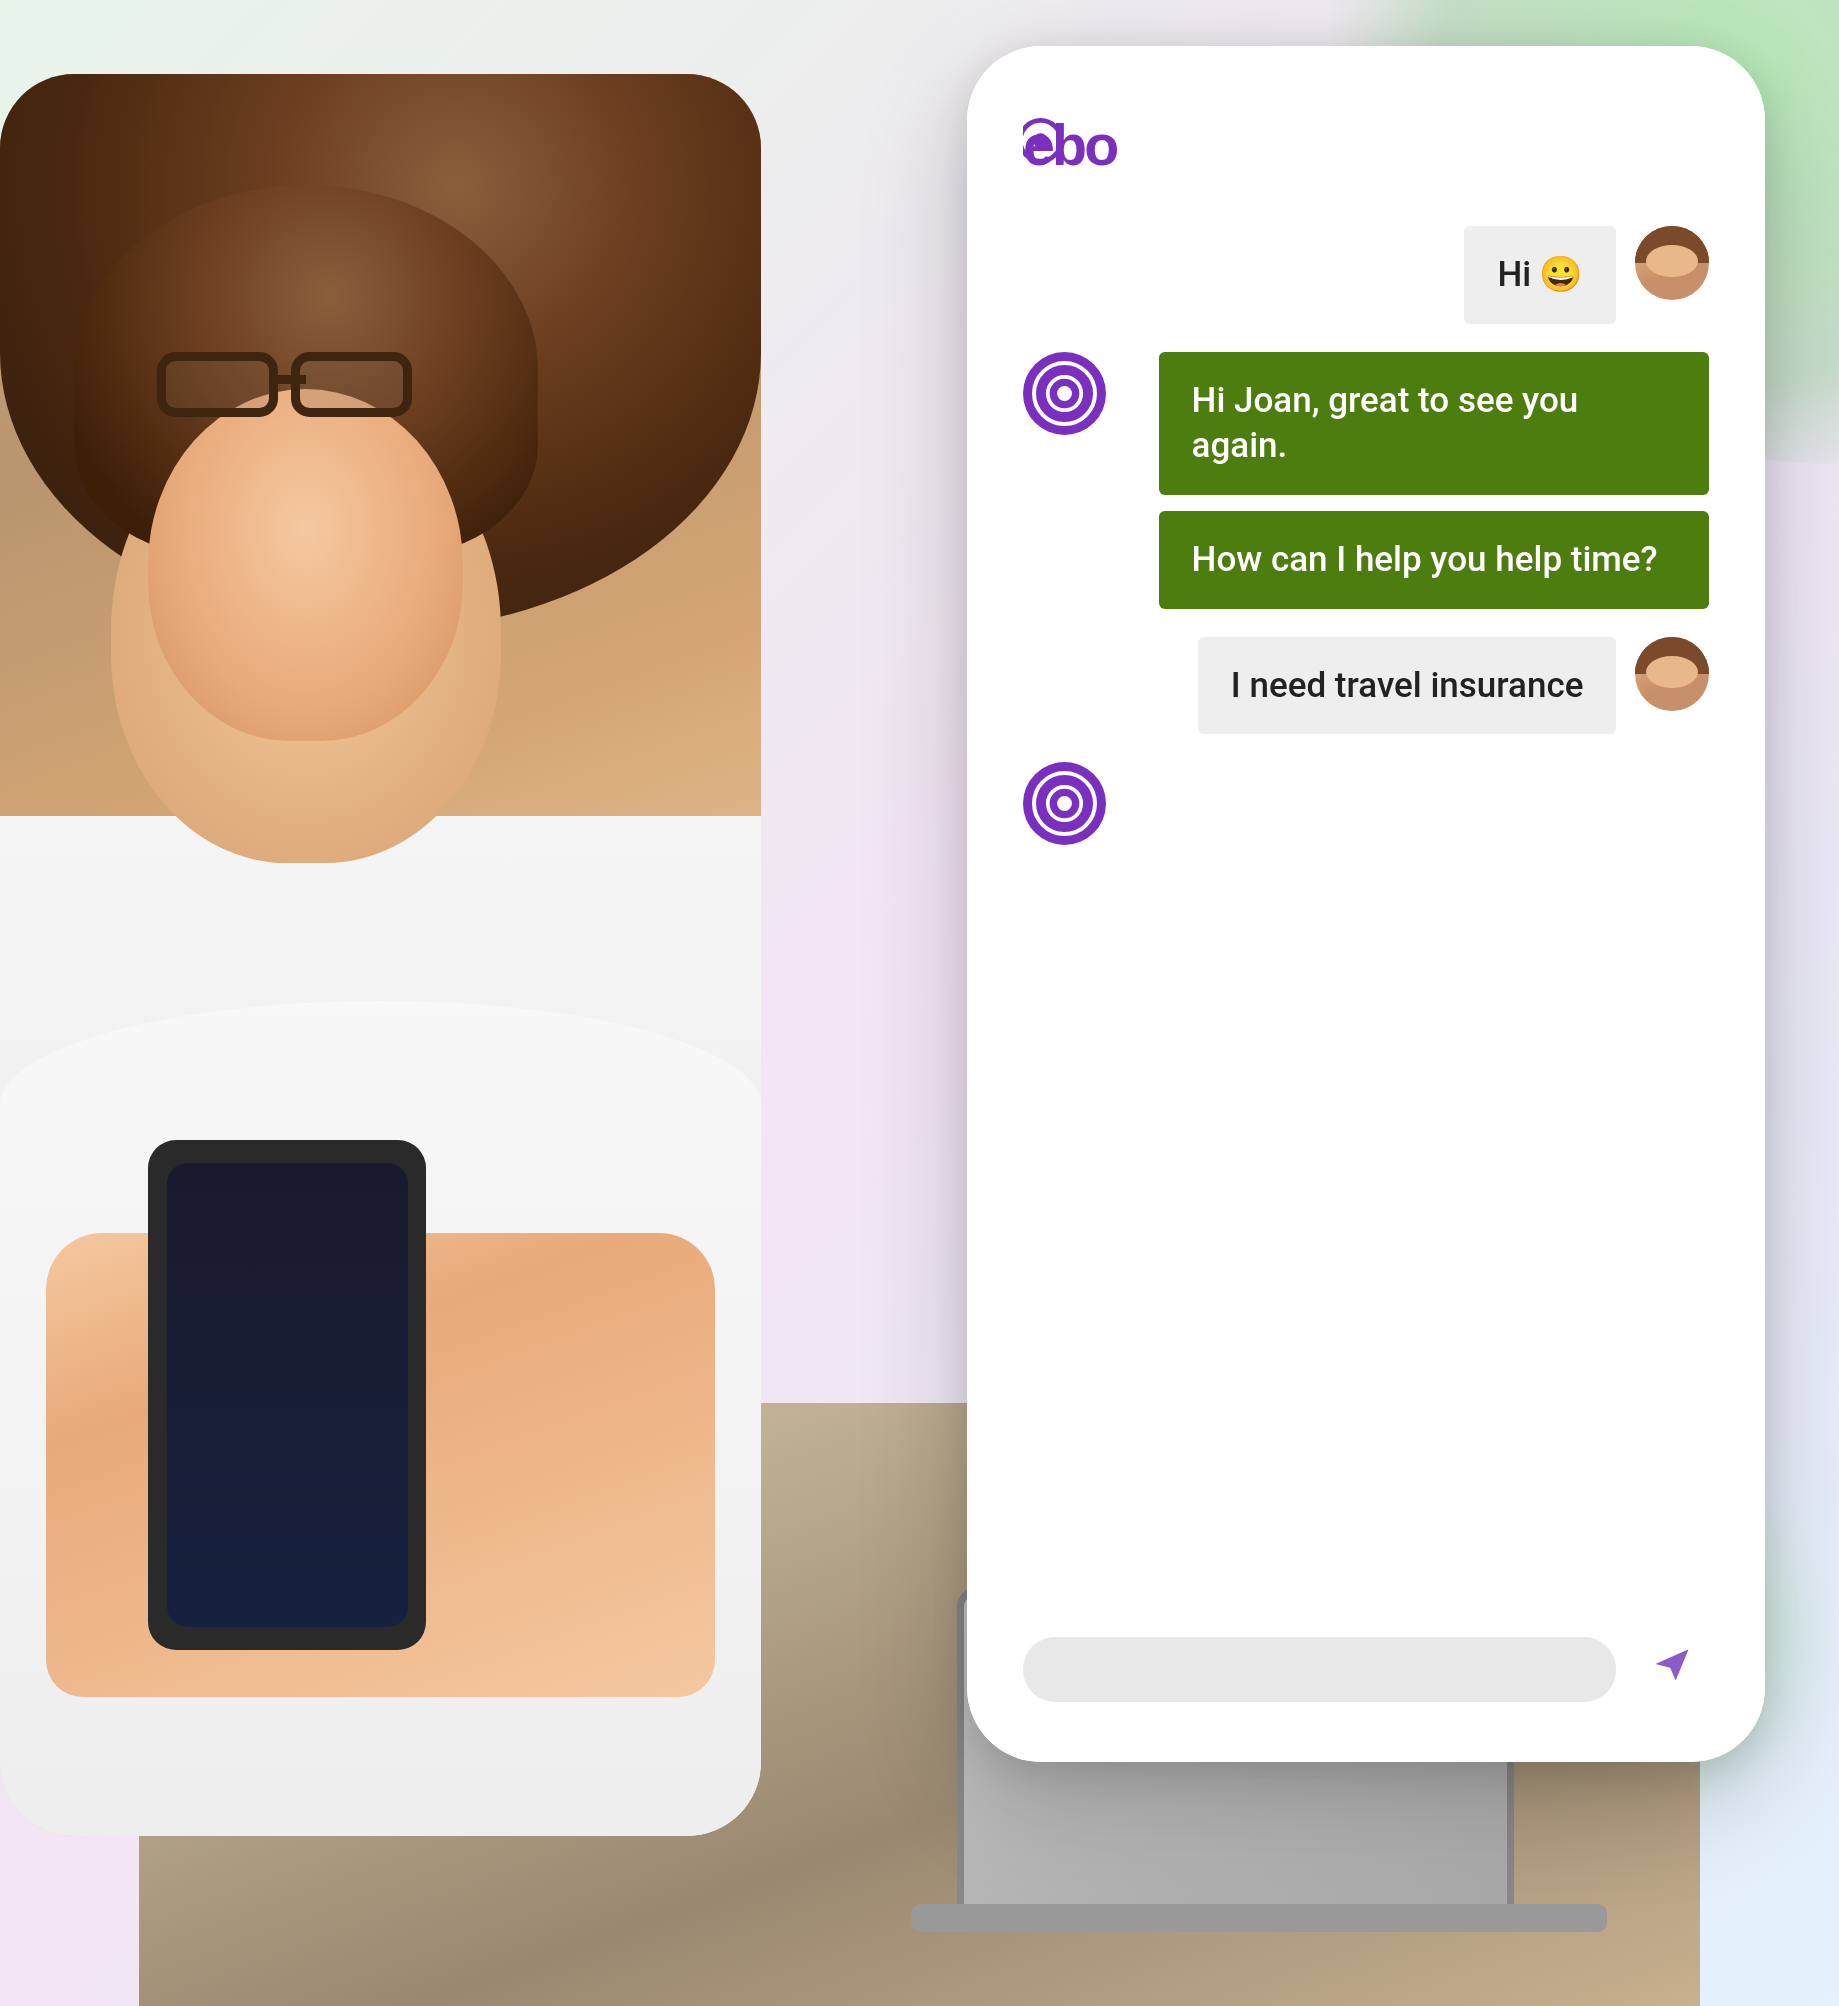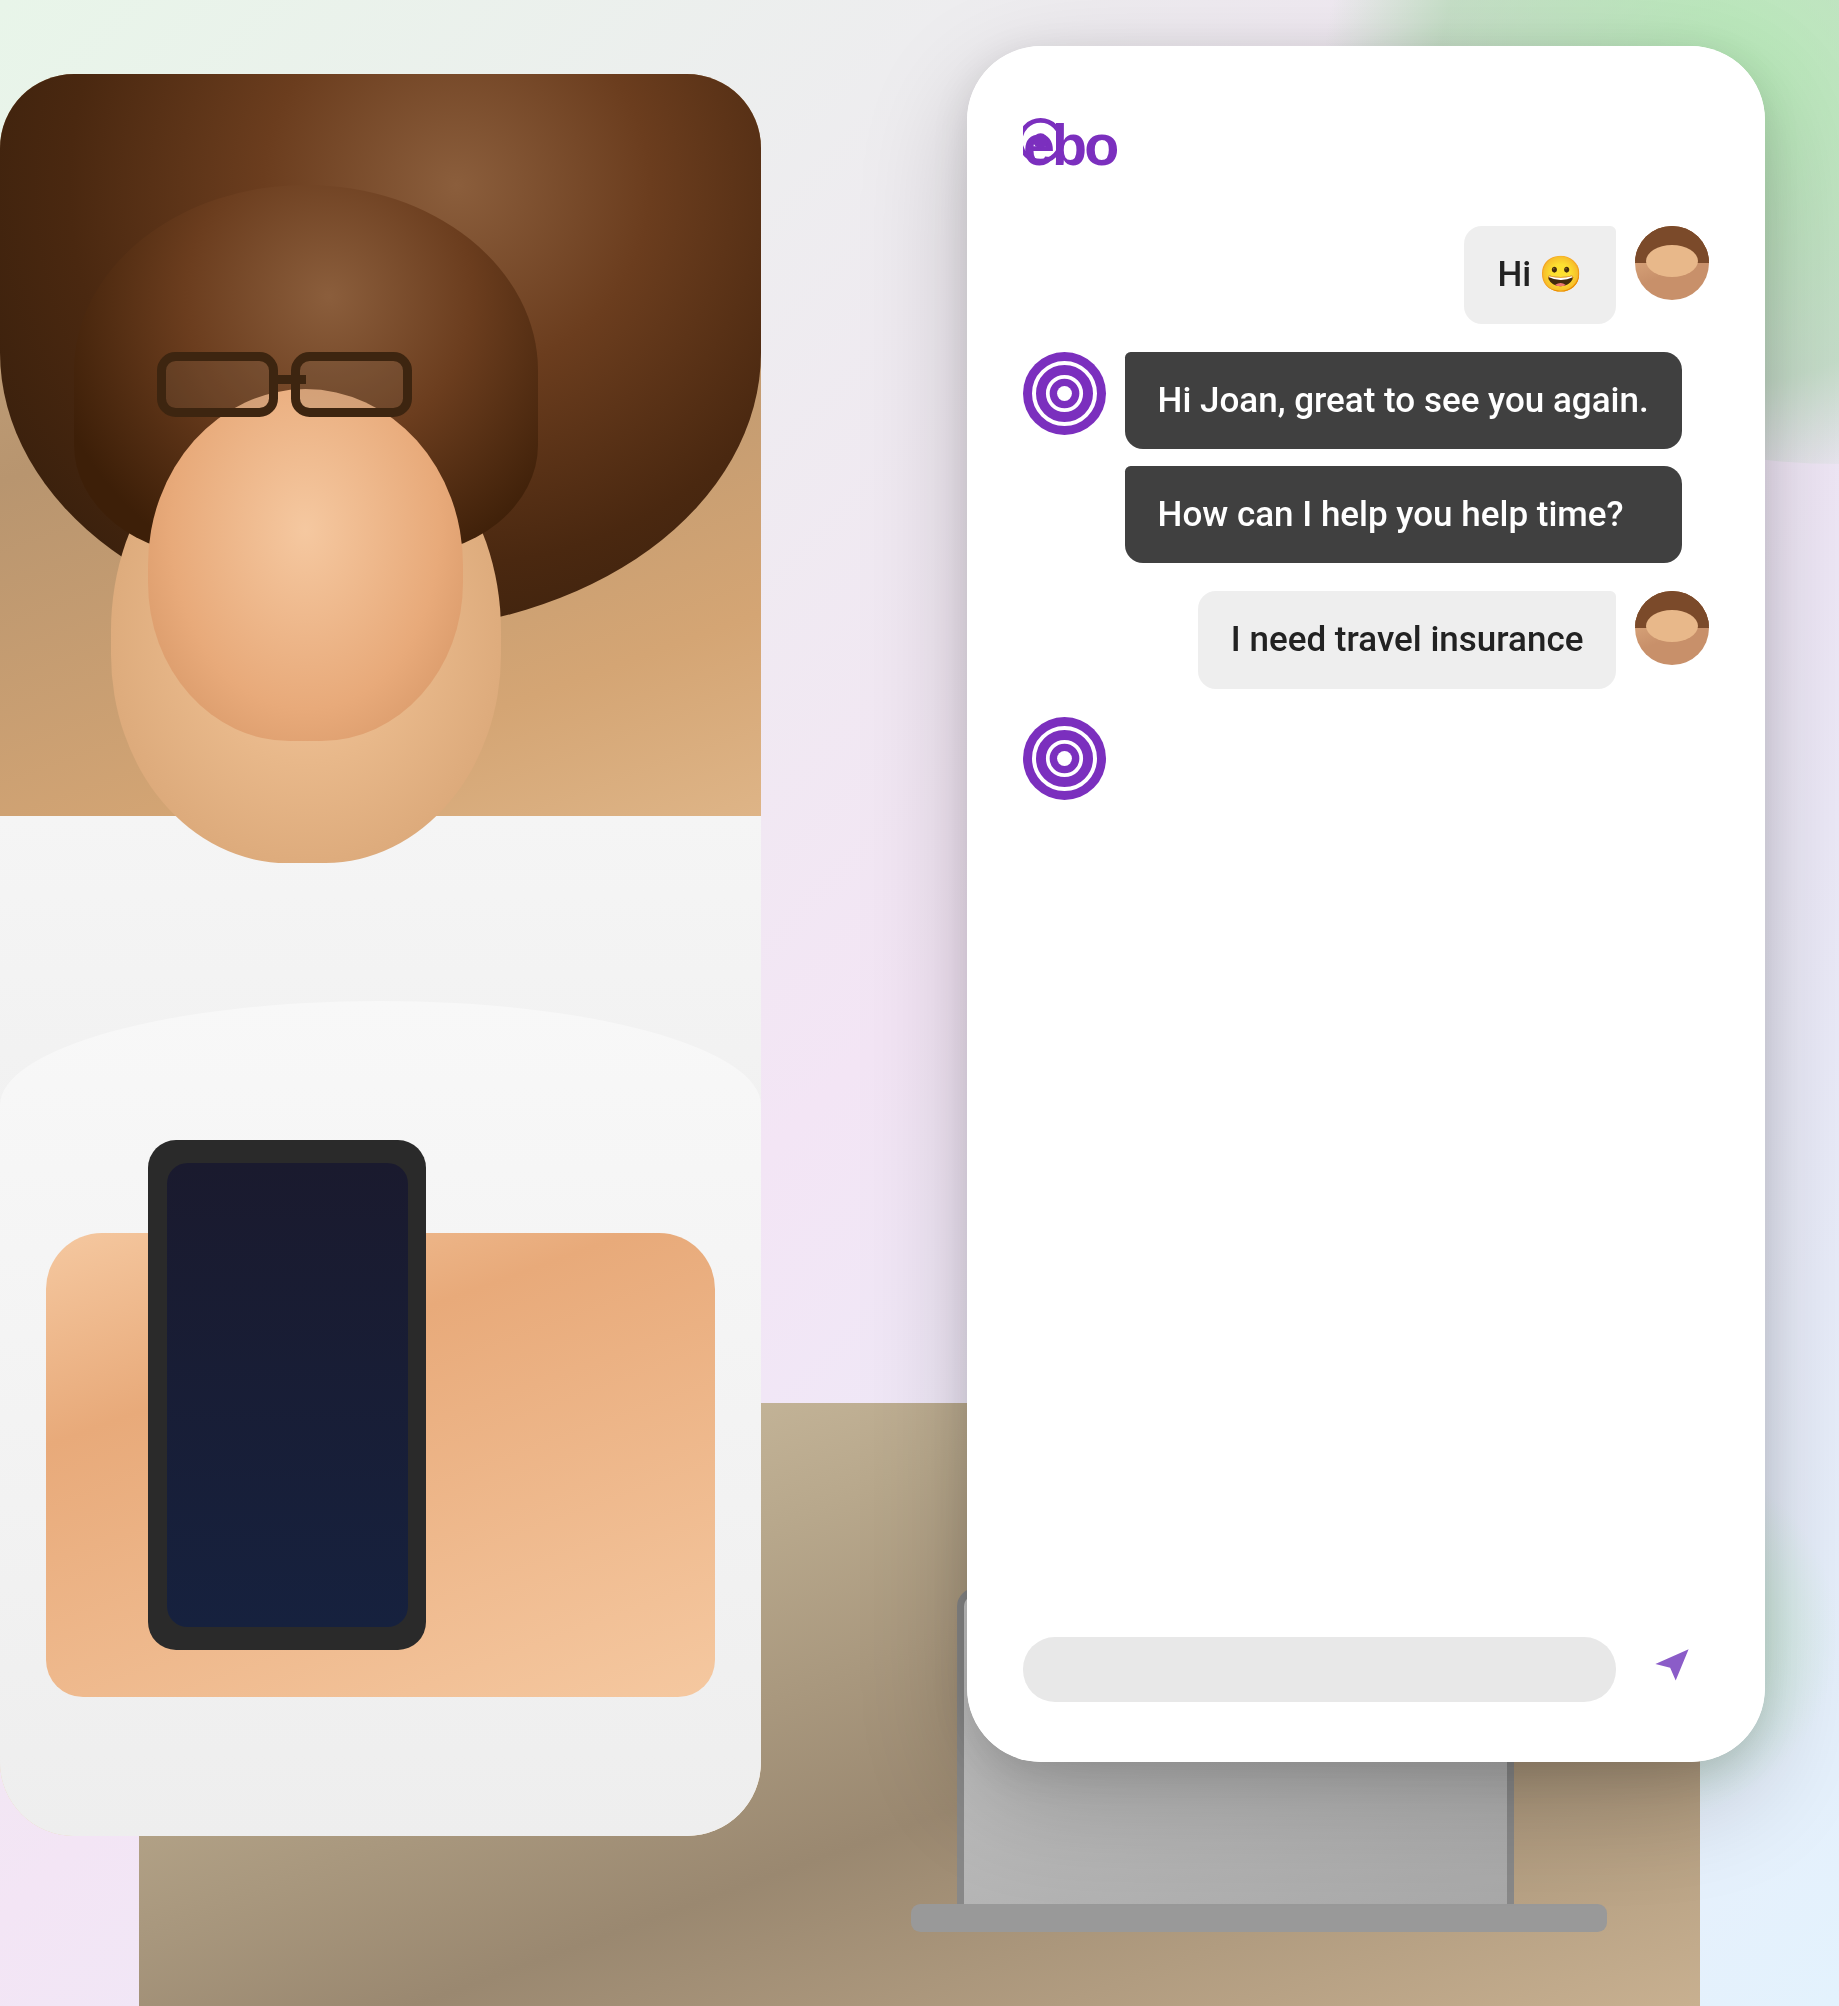--- a/index.html
+++ b/index.html
@@ -133,32 +133,33 @@
     .chat-area {
       flex: 1;
       display: flex;
       flex-direction: column;
       gap: 28px;
       overflow: hidden;
     }
 
     
     .bubble {
-      border-radius: 18px;
+      border-radius: 6px;
       padding: 26px 33px;
       font-size: 35px;
       font-weight: 500;
       line-height: 1.3;
       max-width: 594px;
     }
 
     .bubble-bot {
-      background: #404040;
+      background: #4d7c0f;
       color: white;
       border-top-left-radius: 5.6px;
+      margin-left: 34px;
     }
 
     .bubble-user {
       background: #eeeeee;
       color: #222222;
       border-top-right-radius: 5.6px;
     }
 
     .bot-messages {
       display: flex;

